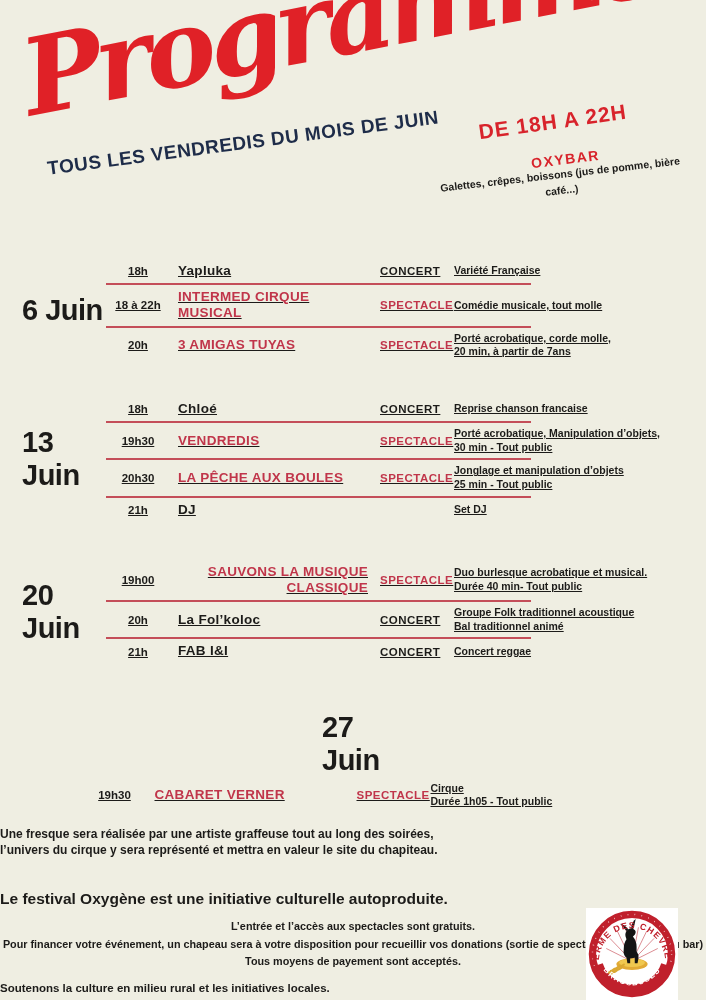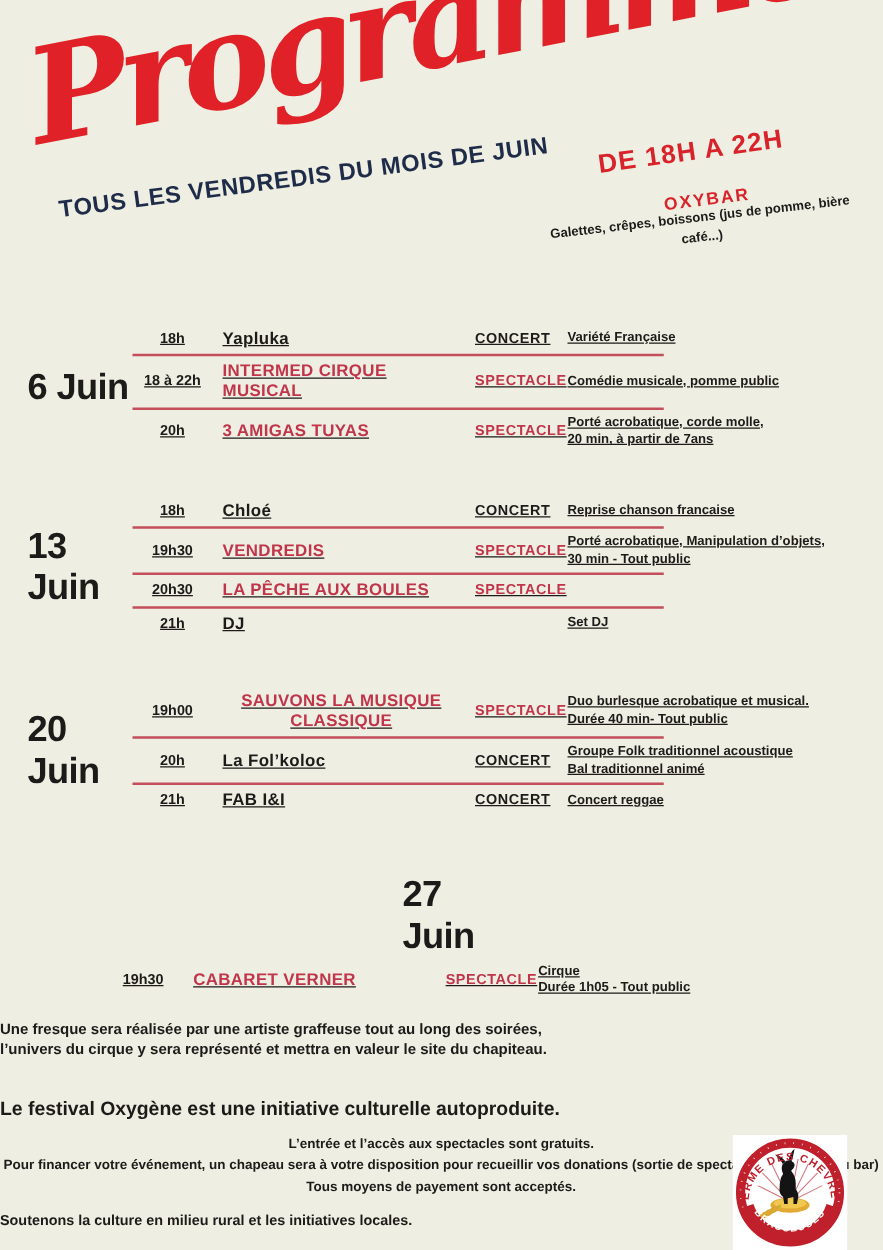--- a/index.html
+++ b/index.html
@@ -44,21 +44,21 @@
   .row{
     display:grid;grid-template-columns:64px 190px 70px 215px;column-gap:8px;
     align-items:center;padding:5px 0;position:relative;text-decoration:underline;
   }
   .row + .row::before{
     content:"";position:absolute;top:-1px;left:0;width:425px;height:2px;background:#c44e59;
   }
   .time{text-align:center;font-size:11.5px;font-weight:bold;}
   .name{font-size:13.5px;font-weight:bold;letter-spacing:.3px;line-height:1.2;white-space:pre-line;}
   .name.red{color:#c0354a;}
-  .name.center{text-align:center;}
+  .name.center{text-align:right;}
   .etype{font-size:11.5px;font-weight:bold;letter-spacing:.5px;padding-left:4px;}
   .etype.red{color:#c0354a;}
   .desc{font-size:10.5px;font-weight:bold;line-height:1.3;white-space:pre-line;}
   
   .fresque{margin-top:12px;text-align:left;font-size:12px;font-weight:bold;line-height:1.35;white-space:pre-line;}
   .festival{margin-top:32px;font-size:15.5px;font-weight:bold;}
   .access{margin-top:10px;text-align:center;font-size:10.8px;font-weight:bold;line-height:1.6;white-space:pre-line;}
   .support{margin-top:12px;text-align:left;font-size:11.5px;font-weight:bold;}
   .logo{position:absolute;right:28px;top:908px;width:92px;height:92px;}
 </style>
@@ -82,21 +82,21 @@
       <div class="row">
         <div class="time">18h</div>
         <div class="name">Yapluka</div>
         <div class="etype">CONCERT</div>
         <div class="desc">Variété Française</div>
       </div>
       <div class="row">
         <div class="time">18 à 22h</div>
         <div class="name red">INTERMED CIRQUE MUSICAL</div>
         <div class="etype red">SPECTACLE</div>
-        <div class="desc">Comédie musicale, pomme public</div>
+        <div class="desc">Comédie musicale, tout molle</div>
       </div>
       <div class="row">
         <div class="time">20h</div>
         <div class="name red">3 AMIGAS TUYAS</div>
         <div class="etype red">SPECTACLE</div>
         <div class="desc">Porté acrobatique, corde molle,
 20 min, à partir de 7ans</div>
       </div>
     </div>
   </div>
@@ -114,20 +114,22 @@
         <div class="time">19h30</div>
         <div class="name red">VENDREDIS</div>
         <div class="etype red">SPECTACLE</div>
         <div class="desc">Porté acrobatique, Manipulation d’objets,
 30 min - Tout public</div>
       </div>
       <div class="row">
         <div class="time">20h30</div>
         <div class="name red">LA PÊCHE AUX BOULES</div>
         <div class="etype red">SPECTACLE</div>
+        <div class="desc">Jonglage et manipulation d’objets
+25 min - Tout public</div>
       </div>
       <div class="row">
         <div class="time">21h</div>
         <div class="name">DJ</div>
         <div class="etype"></div>
         <div class="desc">Set DJ</div>
       </div>
     </div>
   </div>
 

